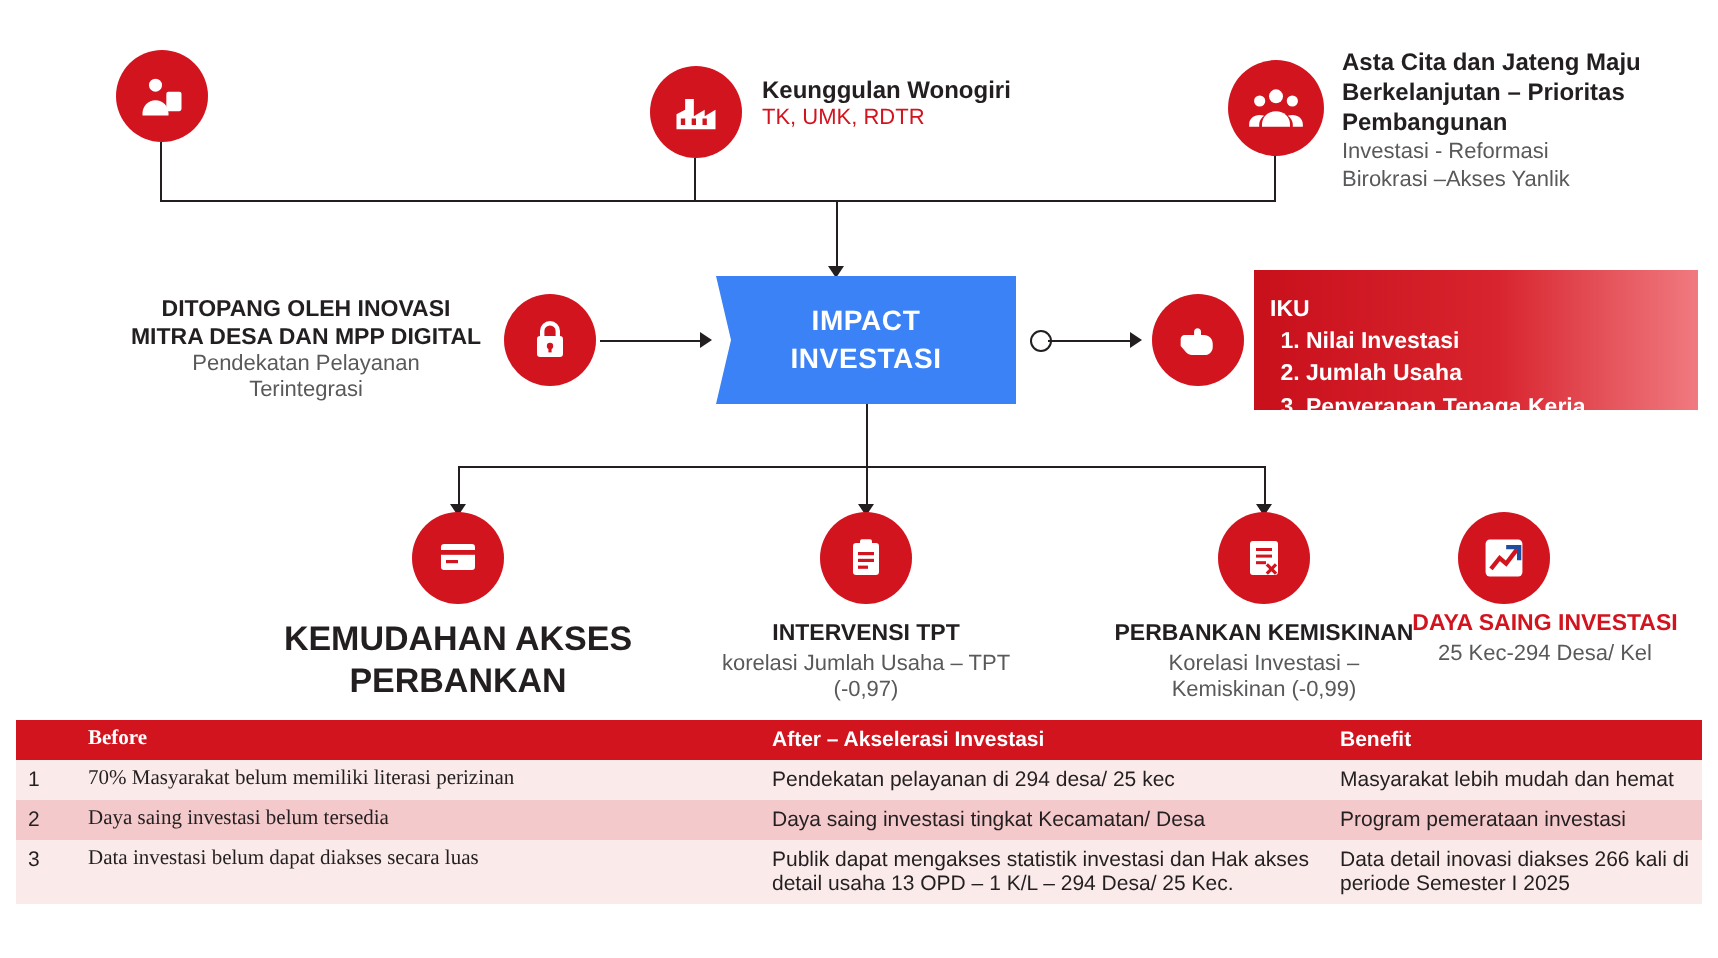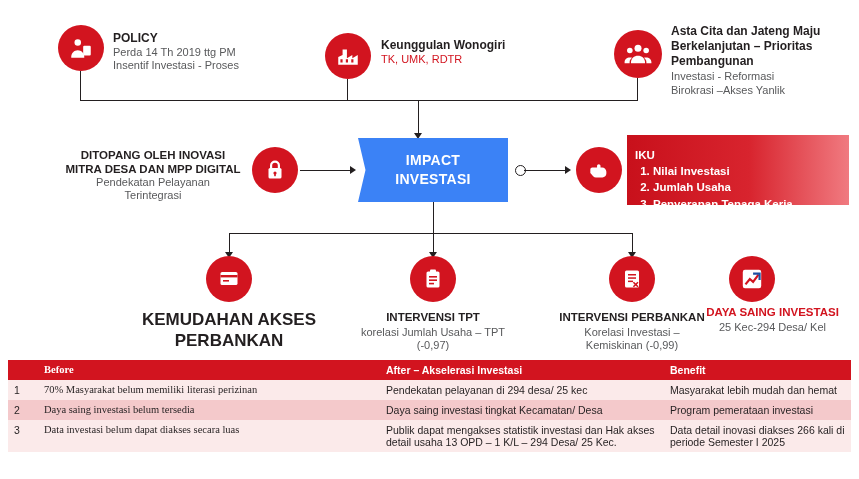--- a/index.html
+++ b/index.html
@@ -138,25 +138,20 @@
 
   <div class="circle" style="left:58px; top:25px; width:46px; height:46px;">
     <svg width="26" height="26" viewBox="0 0 24 24" fill="#ffffff">
       <circle cx="9" cy="7" r="3"></circle>
       <path d="M3 20c0-3.3 2.7-6 6-6s6 2.7 6 6v1H3v-1z"></path>
       <rect x="14" y="10" width="7" height="9" rx="1"></rect>
       <rect x="15.5" y="12" width="4" height="1"></rect>
       <rect x="15.5" y="14" width="4" height="1"></rect>
     </svg>
   </div>
-  <div class="label" style="left:113px; top:31px; width:170px; font-size:11px;">
-    <div class="t" style="font-size:12px;">POLICY</div>
-    <div class="s">Perda 14 Th 2019 ttg PM</div>
-    <div class="s">Insentif Investasi  - Proses</div>
-  </div>
 
   <div class="circle" style="left:325px; top:33px; width:46px; height:46px;">
     <svg width="26" height="26" viewBox="0 0 24 24" fill="#ffffff">
       <path d="M3 20h18v-9l-5 3v-3l-5 3V6H7v5l-4 2v7z"></path>
       <rect x="5" y="15" width="2" height="3" fill="#d2141f"></rect>
       <rect x="10" y="15" width="2" height="3" fill="#d2141f"></rect>
       <rect x="15" y="15" width="2" height="3" fill="#d2141f"></rect>
     </svg>
   </div>
   <div class="label" style="left:381px; top:38px; width:160px; font-size:11px;">
@@ -271,21 +266,21 @@
   <div class="circle" style="left:609px; top:256px; width:46px; height:46px;">
     <svg width="24" height="24" viewBox="0 0 24 24" fill="#ffffff">
       <rect x="5" y="3.5" width="14" height="17" rx="1.5"></rect>
       <rect x="8" y="7" width="8" height="1.5" fill="#d2141f"></rect>
       <rect x="8" y="10.3" width="8" height="1.5" fill="#d2141f"></rect>
       <rect x="8" y="13.6" width="5" height="1.5" fill="#d2141f"></rect>
       <path d="M13.4 15.2l4.6 4.6M18 15.2l-4.6 4.6" stroke="#d2141f" stroke-width="1.6"></path>
     </svg>
   </div>
   <div class="label" style="left:534px; top:310px; width:196px; text-align:center; font-size:11px;">
-    <div class="t" style="font-size:11.5px;">INTERVENSI PERBANKAN</div>
+    <div class="t" style="font-size:11.5px;">PERBANKAN KEMISKINAN</div>
     <div class="s" style="margin-top:2px;">Korelasi Investasi –</div>
     <div class="s">Kemiskinan (-0,99)</div>
   </div>
 
   <div class="circle" style="left:729px; top:256px; width:46px; height:46px;">
     <svg width="26" height="26" viewBox="0 0 24 24">
       <rect x="3.5" y="3.5" width="17" height="17" rx="2" fill="#ffffff"></rect>
       <path d="M6 17l4-5 3 2.6 5-6.6" stroke="#d2141f" stroke-width="2" fill="none"></path>
       <path d="M13 7h6v6" stroke="#1d4ea2" stroke-width="2" fill="none"></path>
     </svg>

